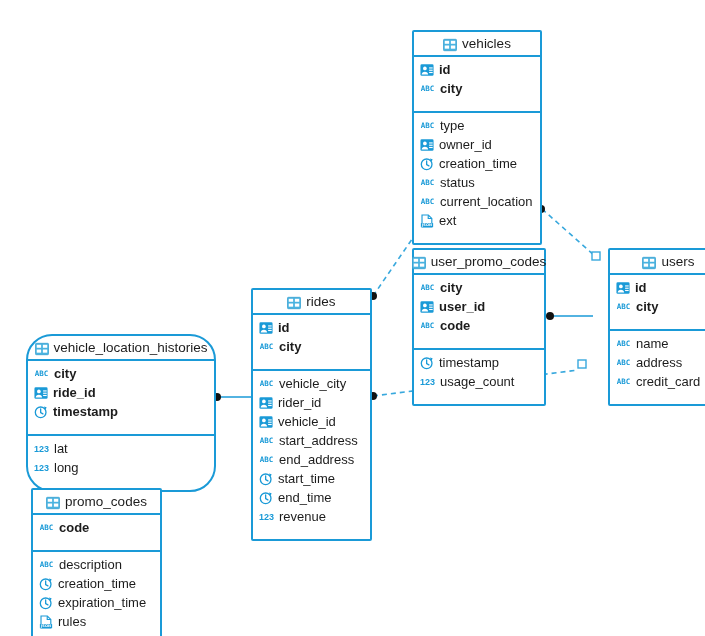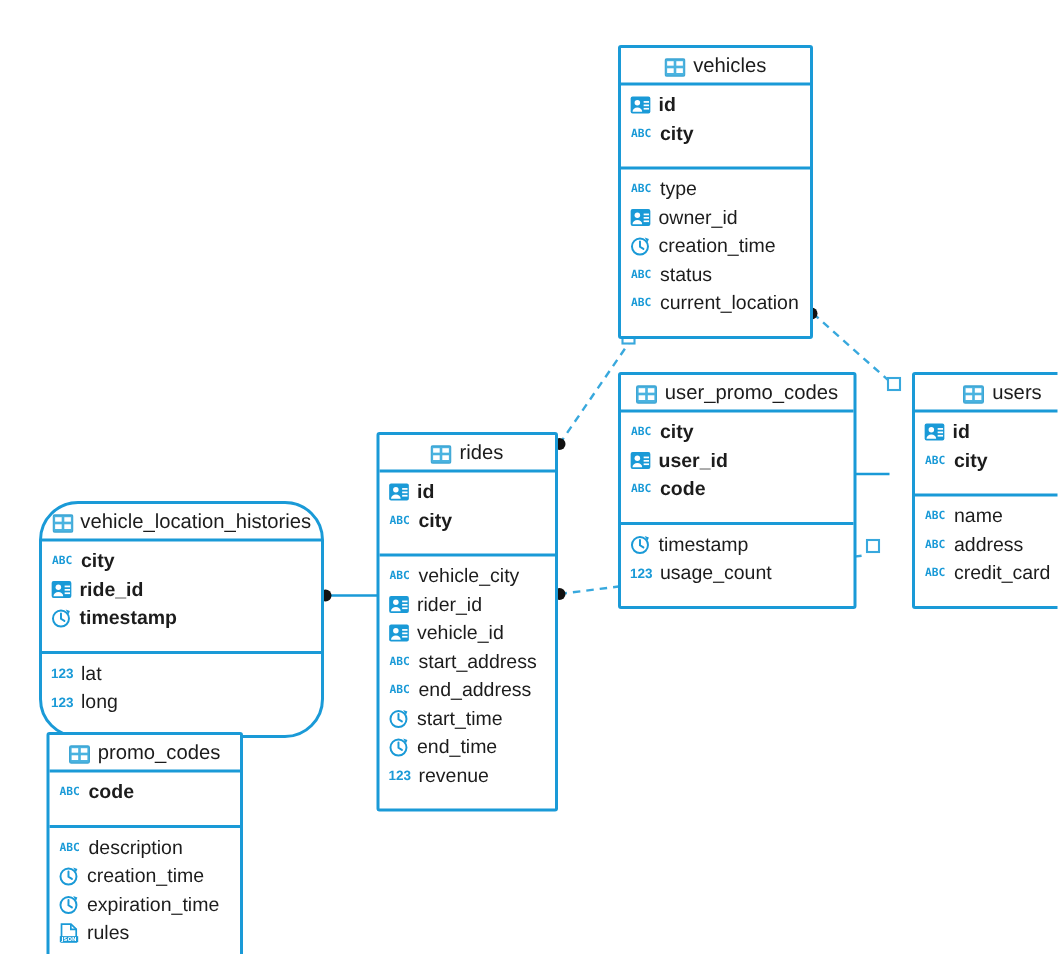--- a/index.html
+++ b/index.html
@@ -175,23 +175,34 @@
             <span class="col-name">creation_time</span>
           </div>
           <div class="col-row">
             <span class="ico-abc">ABC</span>
             <span class="col-name">status</span>
           </div>
           <div class="col-row">
             <span class="ico-abc">ABC</span>
             <span class="col-name">current_location</span>
           </div>
+          <div class="col-row">
+            <span class="ico">
+              <svg viewBox="0 0 16 16">
+                <path d="M2.3 1.2h7.2l4 3.9v9.7H2.3z" fill="#ffffff" stroke="#1a9ad7" stroke-width="1.3"></path>
+                <path d="M9.4 1.3v3.9h4" fill="none" stroke="#1a9ad7" stroke-width="1.3"></path>
+                <rect x="1" y="10.4" width="14" height="4.6" fill="#1a9ad7"></rect>
+                <text x="8" y="14.1" font-size="4.1" font-family="DejaVu Sans, sans-serif" font-weight="bold" fill="#ffffff" text-anchor="middle">JSON</text>
+              </svg>
+            </span>
+            <span class="col-name">ext</span>
+          </div>
         </div>
       </div>
-      <div class="table-box" style="left: 412px; top: 248px; width: 159px;">
+      <div class="table-box" style="left: 412px; top: 248px; width: 134px;">
         <div class="tbl-header">
           <span class="ico ico-tbl">
             <svg viewBox="0 0 16 14">
               <rect x="0.5" y="0.5" width="15" height="13" rx="1.2" fill="#4ab3e0" stroke="#3da5d4"></rect>
               <rect x="2" y="2.2" width="5" height="3.4" fill="#ffffff"></rect>
               <rect x="9" y="2.2" width="5" height="3.4" fill="#ffffff"></rect>
               <rect x="2" y="7.6" width="5" height="3.6" fill="#ffffff"></rect>
               <rect x="9" y="7.6" width="5" height="3.6" fill="#ffffff"></rect>
             </svg>
           </span>

